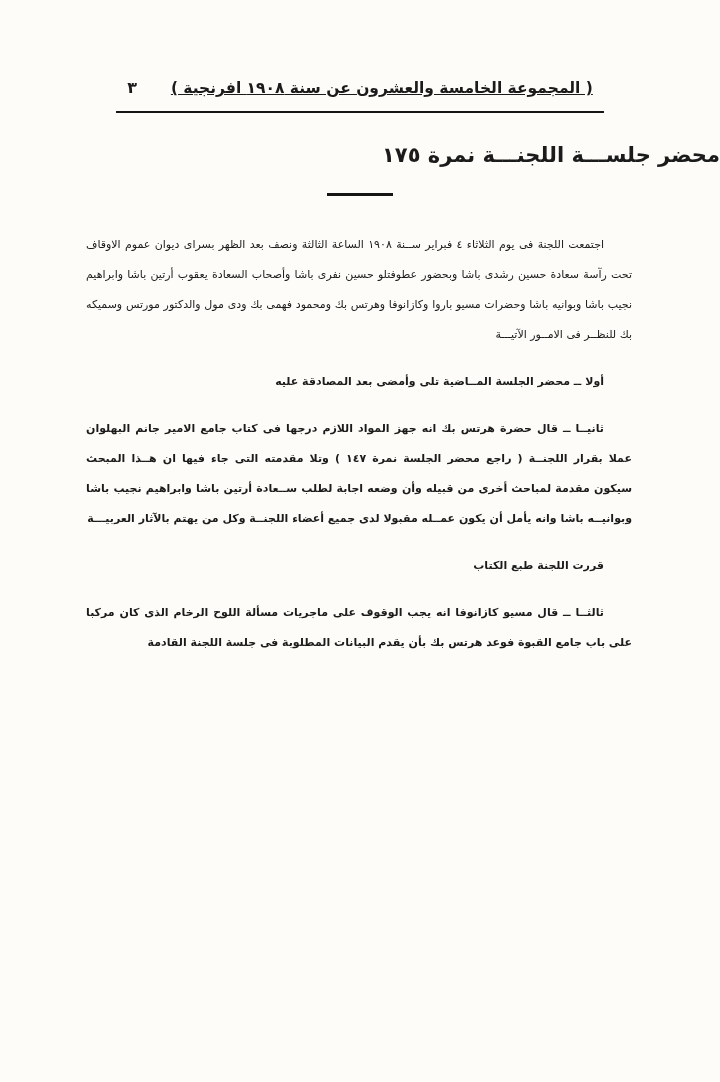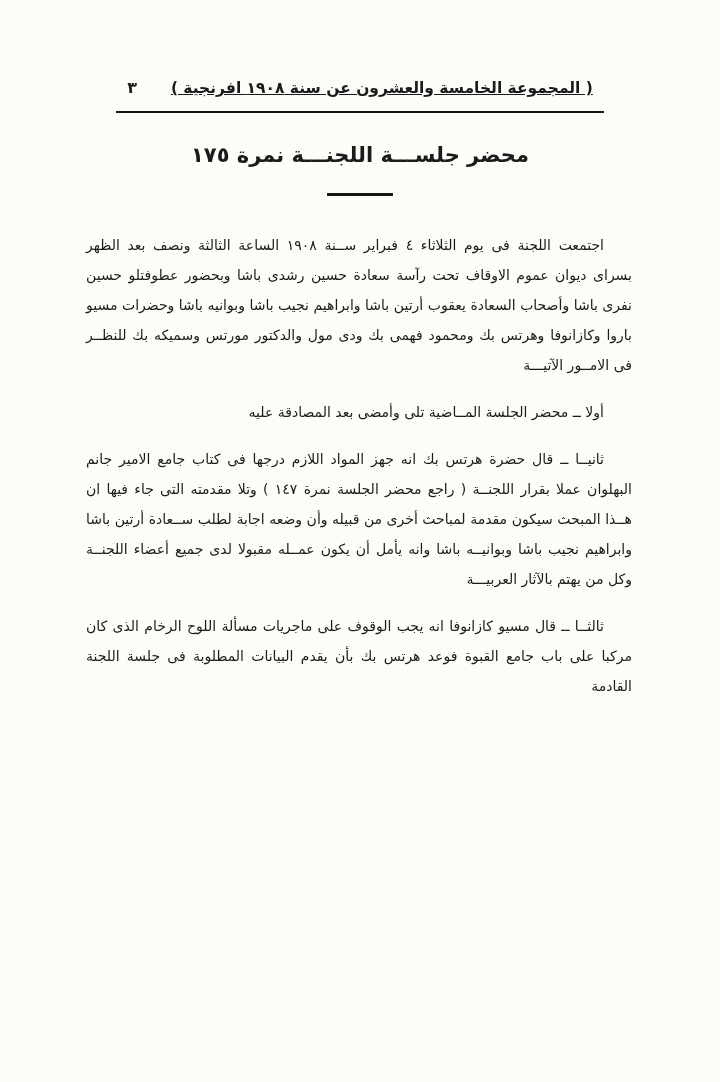--- a/index.html
+++ b/index.html
@@ -39,44 +39,44 @@
     font-weight: bold;
   }
   .header-rule {
     width: 488px;
     height: 0;
     border-top: 2.5px solid #151515;
     margin: 14px auto 0 auto;
   }
   .doc-title {
     margin-top: 30px;
-    text-align: center;
     font-size: 21px;
     font-weight: bold;
     letter-spacing: 0.3px;
   }
   .title-rule {
     width: 66px;
     height: 2.5px;
     background: #151515;
     margin: 26px auto 0 auto;
   }
   .body-block {
     margin-top: 34px;
     padding: 0 88px 0 86px;
-    font-size: 14px;
+    font-size: 11px;
     line-height: 30px;
     text-align: justify;
   }
   .body-block p {
     margin: 0 0 17px 0;
     text-indent: 28px;
   }
   .body-block p.spaced {
     margin-top: 4px;
+    font-weight: bold;
   }
 </style>
 </head>
 <body>
 
 <div class="page">
 
   <div class="header-row">
     <span class="header-citation">( المجموعة الخامسة والعشرون عن سنة ١٩٠٨ افرنجية )</span>
     <span class="page-number">٣</span>
@@ -85,16 +85,17 @@
   <div class="header-rule"></div>
 
   <div class="doc-title">محضر جلســـة اللجنـــة نمرة ١٧٥</div>
 
   <div class="title-rule"></div>
 
   <div class="body-block">
     <p>اجتمعت اللجنة فى يوم الثلاثاء ٤ فبراير ســنة ١٩٠٨ الساعة الثالثة ونصف بعد الظهر بسراى ديوان عموم الاوقاف تحت رآسة سعادة حسين رشدى باشا وبحضور عطوفتلو حسين نفرى باشا وأصحاب السعادة يعقوب أرتين باشا وابراهيم نجيب باشا وبوانيه باشا وحضرات مسيو باروا وكازانوفا وهرتس بك ومحمود فهمى بك ودى مول والدكتور مورتس وسميكه بك للنظــر فى الامــور الآتيـــة</p>
     <p class="spaced">أولا ــ محضر الجلسة المــاضية تلى وأمضى بعد المصادقة عليه</p>
     <p class="spaced">ثانيــا ــ قال حضرة هرتس بك انه جهز المواد اللازم درجها فى كتاب جامع الامير جانم البهلوان عملا بقرار اللجنــة ( راجع محضر الجلسة نمرة ١٤٧ ) وتلا مقدمته التى جاء فيها ان هــذا المبحث سيكون مقدمة لمباحث أخرى من قبيله وأن وضعه اجابة لطلب ســعادة أرتين باشا وابراهيم نجيب باشا وبوانيــه باشا وانه يأمل أن يكون عمــله مقبولا لدى جميع أعضاء اللجنــة وكل من يهتم بالآثار العربيـــة</p>
+    <p class="spaced">قررت اللجنة طبع الكتاب</p>
     <p class="spaced">ثالثــا ــ قال مسيو كازانوفا انه يجب الوقوف على ماجريات مسألة اللوح الرخام الذى كان مركبا على باب جامع القبوة فوعد هرتس بك بأن يقدم البيانات المطلوبة فى جلسة اللجنة القادمة</p>
   </div>
 
 </div>
 
 </body></html>

